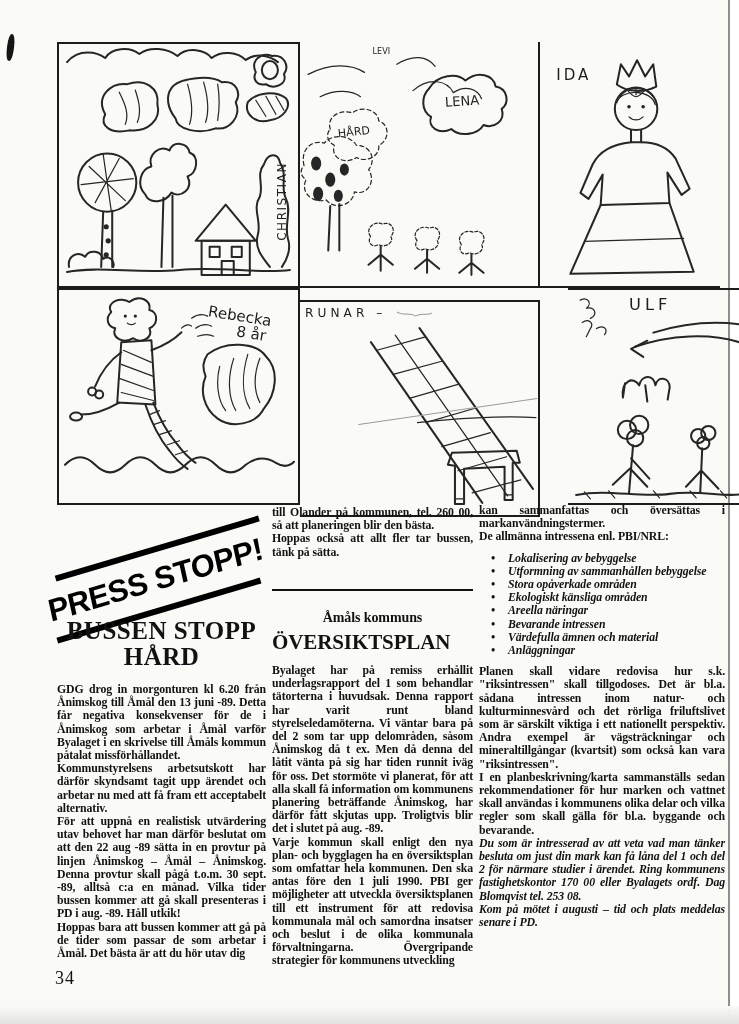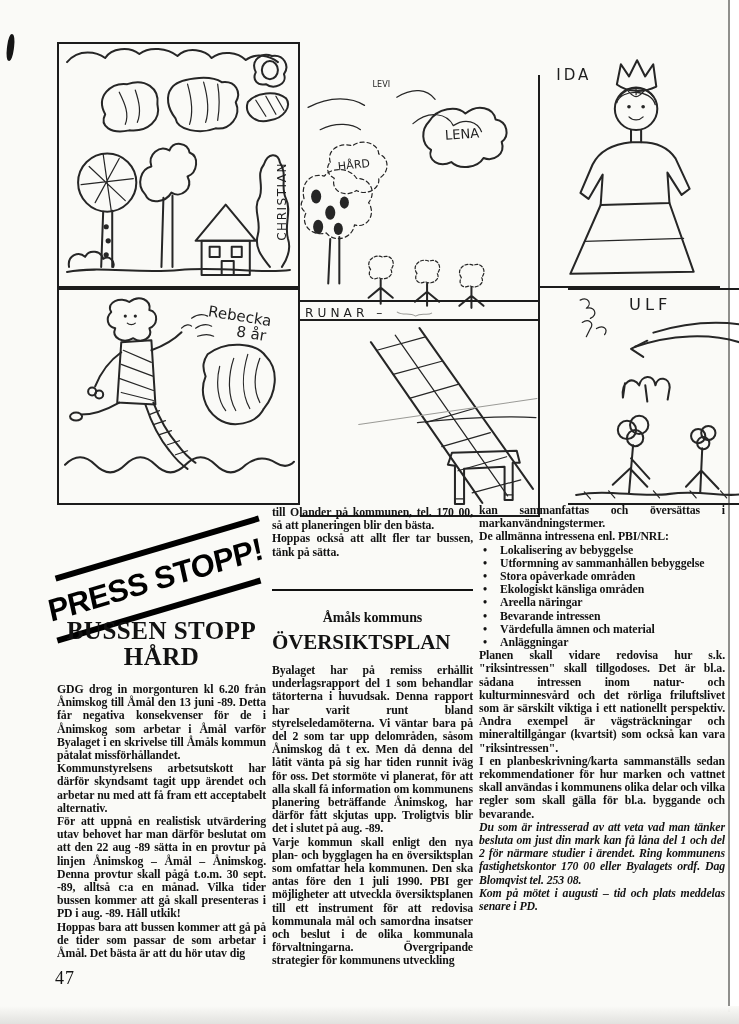--- a/index.html
+++ b/index.html
@@ -16,21 +16,21 @@
   
   .panel{position:absolute;box-sizing:border-box;border:2.5px solid #1c1c1c;}
   .panel svg{width:100%;height:100%;display:block;}
   .panel path,.panel circle,.panel rect,.panel ellipse,.panel line{
      fill:none;stroke:#262626;stroke-width:2;stroke-linecap:round;stroke-linejoin:round;}
   .panel .thin{stroke-width:1.2;}
   .panel .faint{stroke:#9a9a96;stroke-width:1;}
   .panel .spot{fill:#262626;stroke:none;}
   .panel text{font-family:"DejaVu Sans",sans-serif;fill:#1e1e1e;stroke:none;}
   #p-r1a{left:57px;top:42px;width:243px;height:246px;}
-  #p-r1b{left:300px;top:42px;width:240px;height:246px;border-top:none;border-left:none;margin-top:33px;}
+  #p-r1b{left:300px;top:42px;width:240px;height:246px;border-top:none;border-left:none;}
   #p-r1c{left:540px;top:42px;width:180px;height:246px;border:none;border-bottom:2.5px solid #1c1c1c;}
   #p-r2a{left:57px;top:288px;width:243px;height:217px;}
   #p-r2b{left:300px;top:288px;width:240px;height:217px;border-left:none;margin-top:12px;}
   #p-r2c{left:568px;top:288px;width:180px;height:217px;border-left:none;border-right:none;}
   
   .press-stopp{position:absolute;left:44px;top:546px;width:232px;transform:rotate(-16.5deg);}
   .ps-line{height:6px;background:#000;}
   .ps-line.top{width:212px;margin-left:16px;margin-bottom:9px;}
   .ps-line.bottom{width:212px;margin-top:9px;}
   .ps-text{font-family:"Liberation Sans",sans-serif;font-weight:bold;font-size:31px;
@@ -41,21 +41,21 @@
   .col p{margin:0;}
   #col-left{left:57px;top:618px;width:209px;}
   #col-mid-top{left:272px;top:506px;width:201px;}
   .mid-rule{position:absolute;left:272px;top:589px;width:201px;height:2px;background:#111;}
   #col-mid{left:272px;top:606px;width:201px;}
   #col-right{left:479px;top:504px;width:246px;}
   .bus-title{font-size:25px;line-height:26px;text-align:center;font-weight:bold;
              letter-spacing:0.5px;margin:0 0 13px 0;}
   .plan-title1{font-size:14px;line-height:23px;text-align:center;margin:0;}
   .plan-title2{font-size:21px;line-height:26px;text-align:left;margin:0 0 9px 0;}
-  ul.interest-list{list-style:none;margin:0;padding:0;text-align:left;}
+  ul.interest-list{list-style:none;margin:8px;padding:0;text-align:left;font-style:italic;}
   ul.interest-list li{position:relative;padding-left:21px;}
   ul.interest-list li::before{content:"\2022";position:absolute;left:4px;}
   .italic-note p{font-style:italic;}
   .page-number{position:absolute;left:55px;top:968px;font-size:18px;letter-spacing:1px;}
 </style>
 </head>
 <body>
 
 <div class="sheet">
 
@@ -205,21 +205,21 @@
       <div>BUSSEN STOPP</div>
       <div>HÅRD</div>
     </div>
     <p>GDG drog in morgonturen kl 6.20 från Ånimskog till Åmål den 13 juni -89. Detta får negativa konsekvenser för de i Ånimskog som arbetar i Åmål varför Byalaget i en skrivelse till Åmåls kommun påtalat missförhållandet.</p>
     <p>Kommunstyrelsens arbetsutskott har därför skyndsamt tagit upp ärendet och arbetar nu med att få fram ett acceptabelt alternativ.</p>
     <p>För att uppnå en realistisk utvärdering utav behovet har man därför beslutat om att den 22 aug -89 sätta in en provtur på linjen Ånimskog – Åmål – Ånimskog. Denna provtur skall pågå t.o.m. 30 sept. -89, alltså c:a en månad. Vilka tider bussen kommer att gå skall presenteras i PD i aug. -89. Håll utkik!</p>
     <p>Hoppas bara att bussen kommer att gå på de tider som passar de som arbetar i Åmål. Det bästa är att du hör utav dig</p>
   </div>
 
   <div class="col" id="col-mid-top">
-    <p>till Olander på kommunen, tel. 170 00, så att planeringen blir den bästa.</p>
+    <p>till Olander på kommunen, tel. 260 00, så att planeringen blir den bästa.</p>
     <p>Hoppas också att allt fler tar bussen, tänk på sätta.</p>
   </div>
 
   <div class="mid-rule"></div>
 
   <div class="col" id="col-mid">
     <div class="plan-title1">Åmåls kommuns</div>
     <div class="plan-title2">ÖVERSIKTSPLAN</div>
     <p>Byalaget har på remiss erhållit underlagsrapport del 1 som behandlar tätorterna i huvudsak. Denna rapport har varit runt bland styrelseledamöterna. Vi väntar bara på del 2 som tar upp delområden, såsom Ånimskog då t ex. Men då denna del låtit vänta på sig har tiden runnit iväg för oss. Det stormöte vi planerat, för att alla skall få information om kommunens planering beträffande Ånimskog, har därför fått skjutas upp. Troligtvis blir det i slutet på aug. -89.</p>
     <p>Varje kommun skall enligt den nya plan- och bygglagen ha en översiktsplan som omfattar hela kommunen. Den ska antas före den 1 juli 1990. PBI ger möjligheter att utveckla översiktsplanen till ett instrument för att redovisa kommunala mål och samordna insatser och beslut i de olika kommunala förvaltningarna. Övergripande strategier för kommunens utveckling</p>
@@ -239,15 +239,15 @@
       <li>Anläggningar</li>
     </ul>
     <p>Planen skall vidare redovisa hur s.k. "riksintressen" skall tillgodoses. Det är bl.a. sådana intressen inom natur- och kulturminnesvård och det rörliga friluftslivet som är särskilt viktiga i ett nationellt perspektiv. Andra exempel är vägsträckningar och mineraltillgångar (kvartsit) som också kan vara "riksintressen".</p>
     <p>I en planbeskrivning/karta sammanställs sedan rekommendationer för hur marken och vattnet skall användas i kommunens olika delar och vilka regler som skall gälla för bl.a. byggande och bevarande.</p>
     <div class="italic-note">
       <p>Du som är intresserad av att veta vad man tänker besluta om just din mark kan få låna del 1 och del 2 för närmare studier i ärendet. Ring kommunens fastighetskontor 170 00 eller Byalagets ordf. Dag Blomqvist tel. 253 08.</p>
       <p>Kom på mötet i augusti – tid och plats meddelas senare i PD.</p>
     </div>
   </div>
 
-  <div class="page-number">47</div>
+  <div class="page-number">34</div>
 
 </div>
 
 </body></html>

